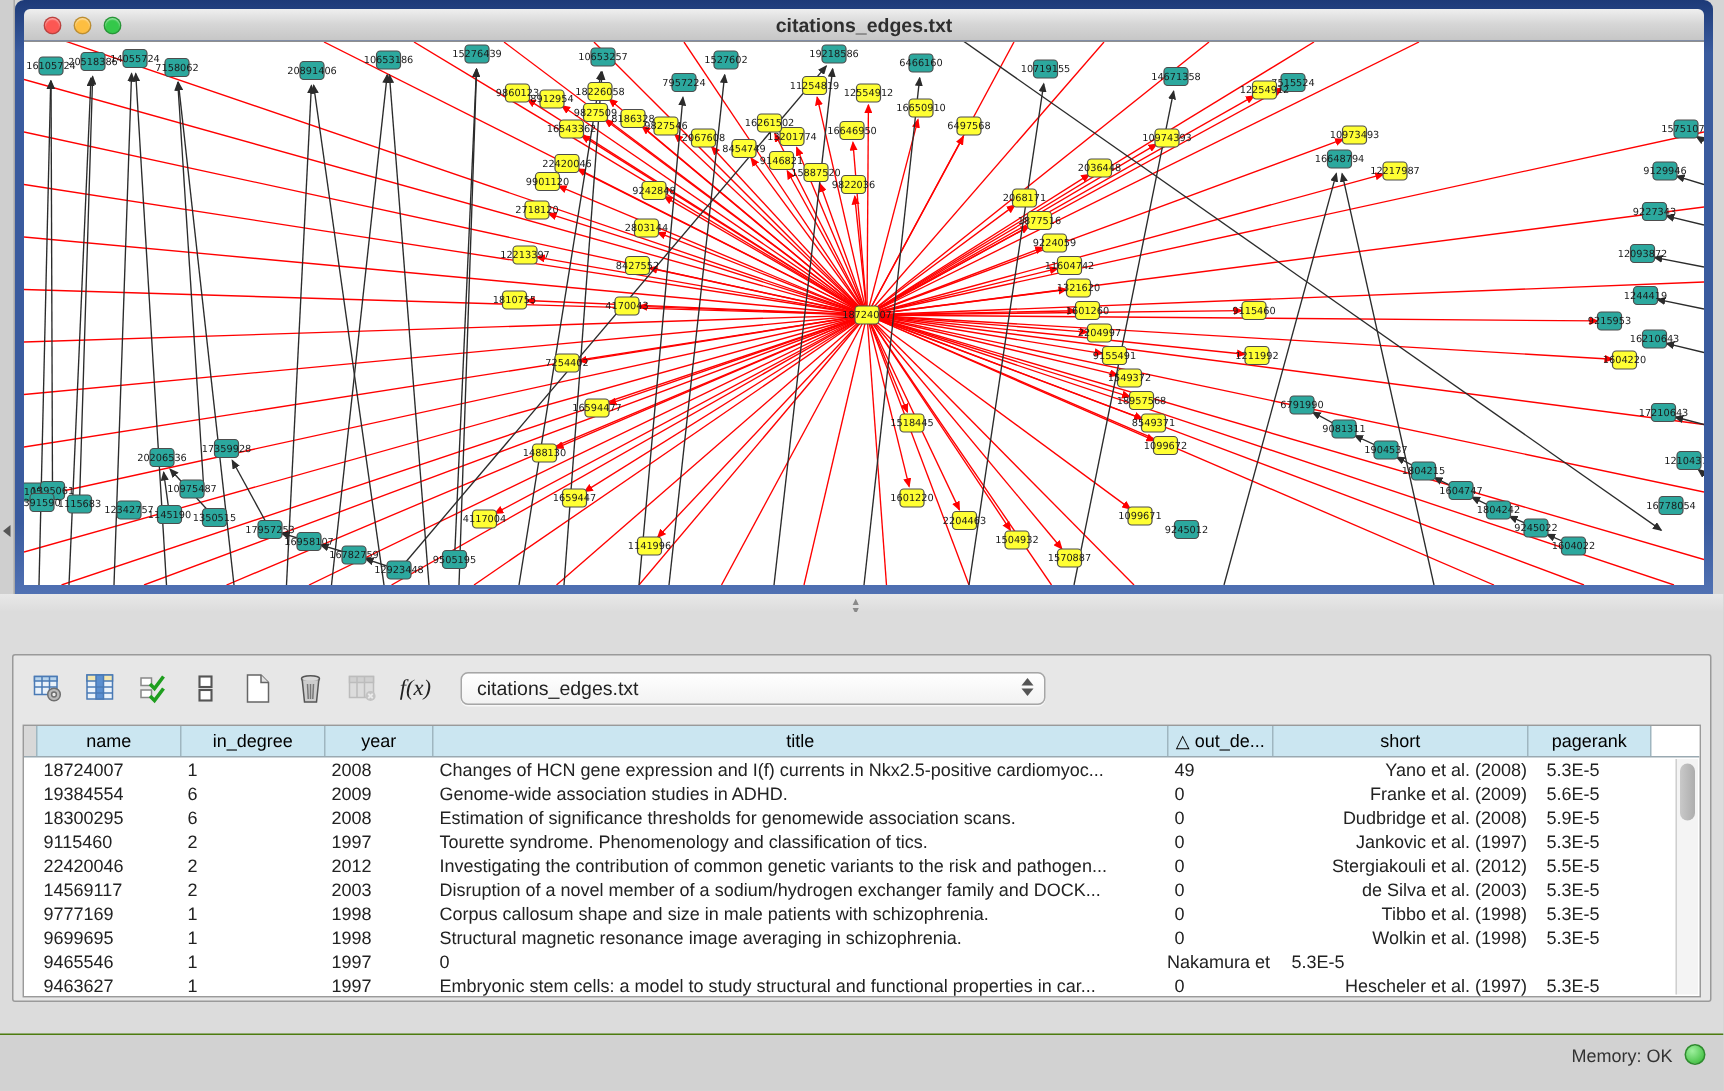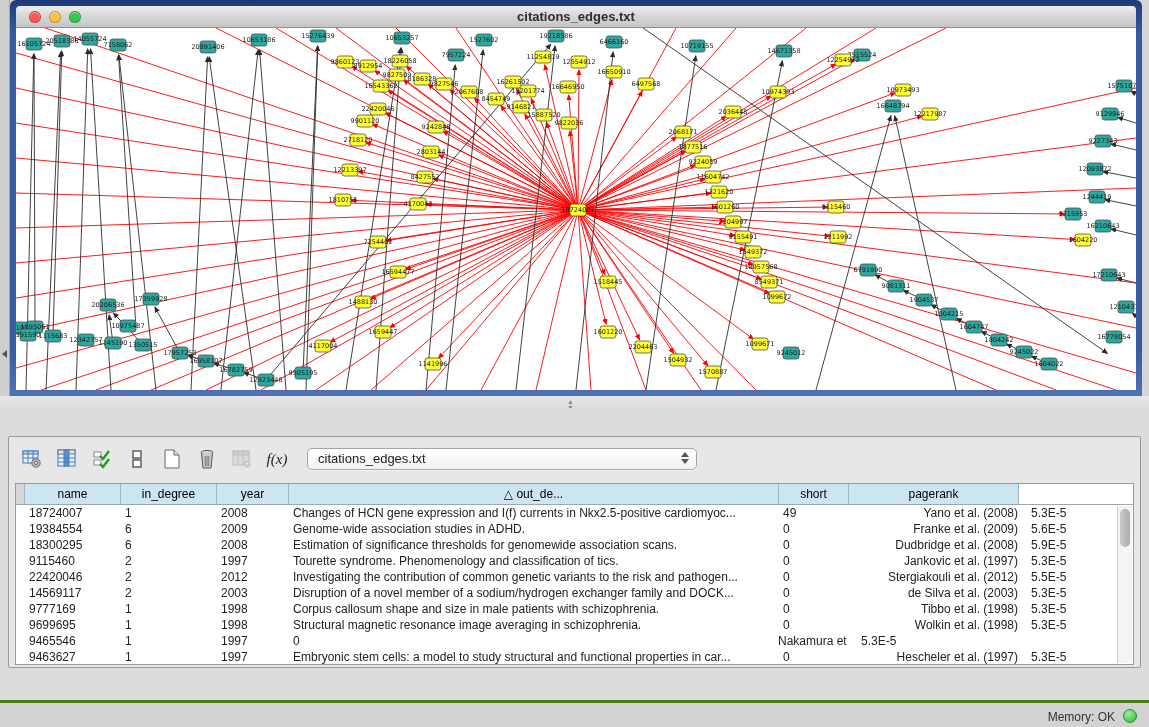--- a/index.html
+++ b/index.html
@@ -65,21 +65,21 @@
   #vscroll .thumb { position:absolute; left:2px; top:3px; width:10px; height:38px; background:linear-gradient(90deg,#c9c9c9,#adadad); border-radius:6px; }
 
   
   #tp-tabs { position:absolute; left:0; right:0; top:264px; height:28px; display:flex; justify-content:center; }
   .seg { display:flex; height:23px; border:1px solid #9f9f9f; border-radius:5px; overflow:hidden; box-shadow:0 1px 1px rgba(0,0,0,.12); }
   .seg .tab { padding:0 16px; font-size:13px; line-height:21px; color:#1c1c1c; background:linear-gradient(180deg,#fefefe,#f1f1f1); border-left:1px solid #b9b9b9; }
   .seg .tab:first-child { border-left:none; }
   .seg .tab.active { background:linear-gradient(180deg,#8a8a8a,#6f6f6f); color:#e9e9e9; }
 
   
-  #status-bar { position:absolute; left:0; bottom:0; width:1149px; height:27px; background:#d2d2d2; border-top:3px solid #4d7c0f; }
+  #status-bar { position:absolute; left:0; bottom:0; width:1149px; height:38px; background:#d2d2d2; border-top:1px solid #4d7c0f; }
   #status-bar .mem { position:absolute; right:34px; top:7px; font-size:12px; color:#333; }
   #status-bar .dot { position:absolute; right:12px; top:6px; width:14px; height:14px; border-radius:50%; background:radial-gradient(circle at 35% 30%,#9ef09e,#2fb52f); border:1px solid #2e8b2e; }
 </style>
 </head>
 <body>
 
 <div id="left-sliver">
   <div class="tri"></div>
 </div>
 
@@ -559,20 +559,21 @@
           </span>
       </div>
     </div>
 
     <div id="tp-table">
       <div class="trow" id="thead-row">
           <div class="gutter"></div>
           <div>name</div>
           <div>in_degree</div>
           <div>year</div>
+          <div>title</div>
           <div>△ out_de...</div>
           <div>short</div>
           <div>pagerank</div>
           <div class="filler"></div>
         </div>
       <div id="tbody">
           <div class="trow">
             <div></div>
             <div class="">18724007</div>
             <div class="">1</div>

